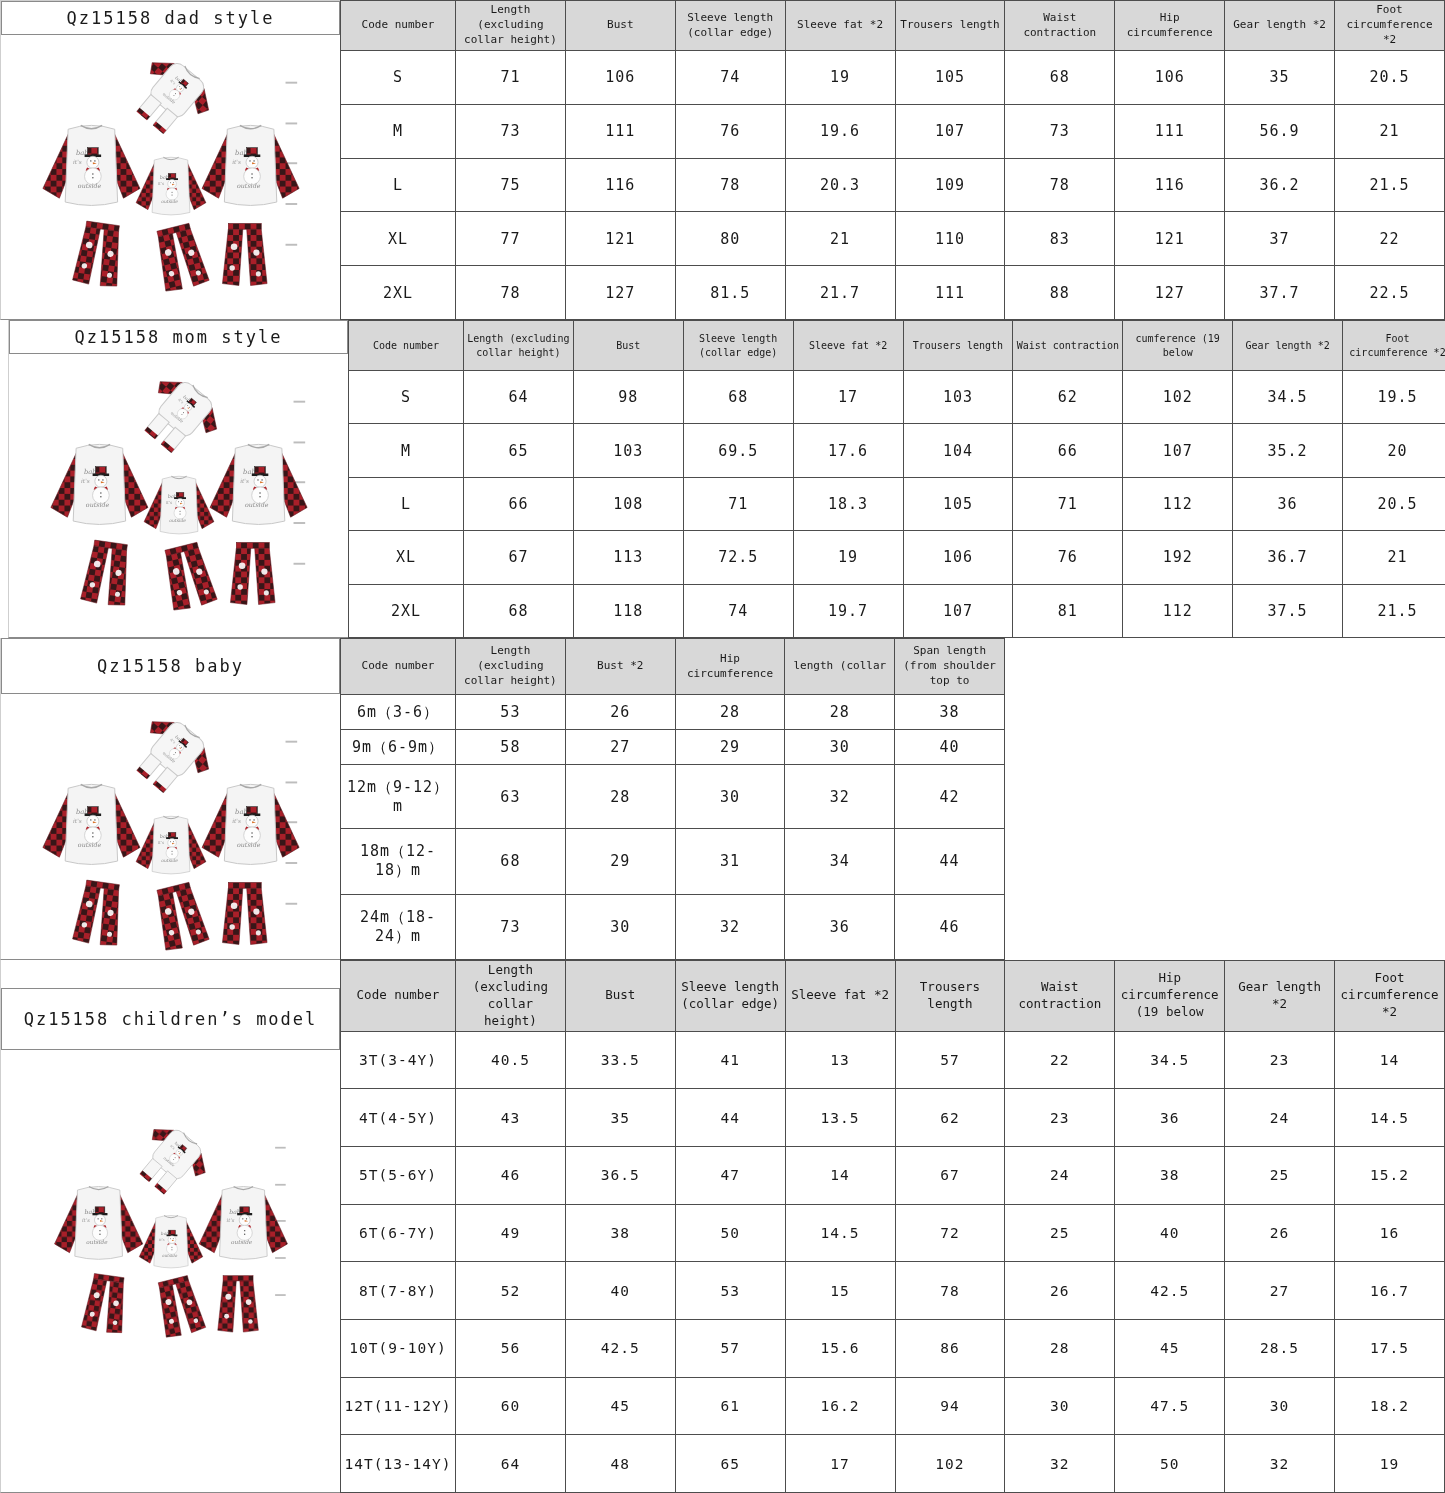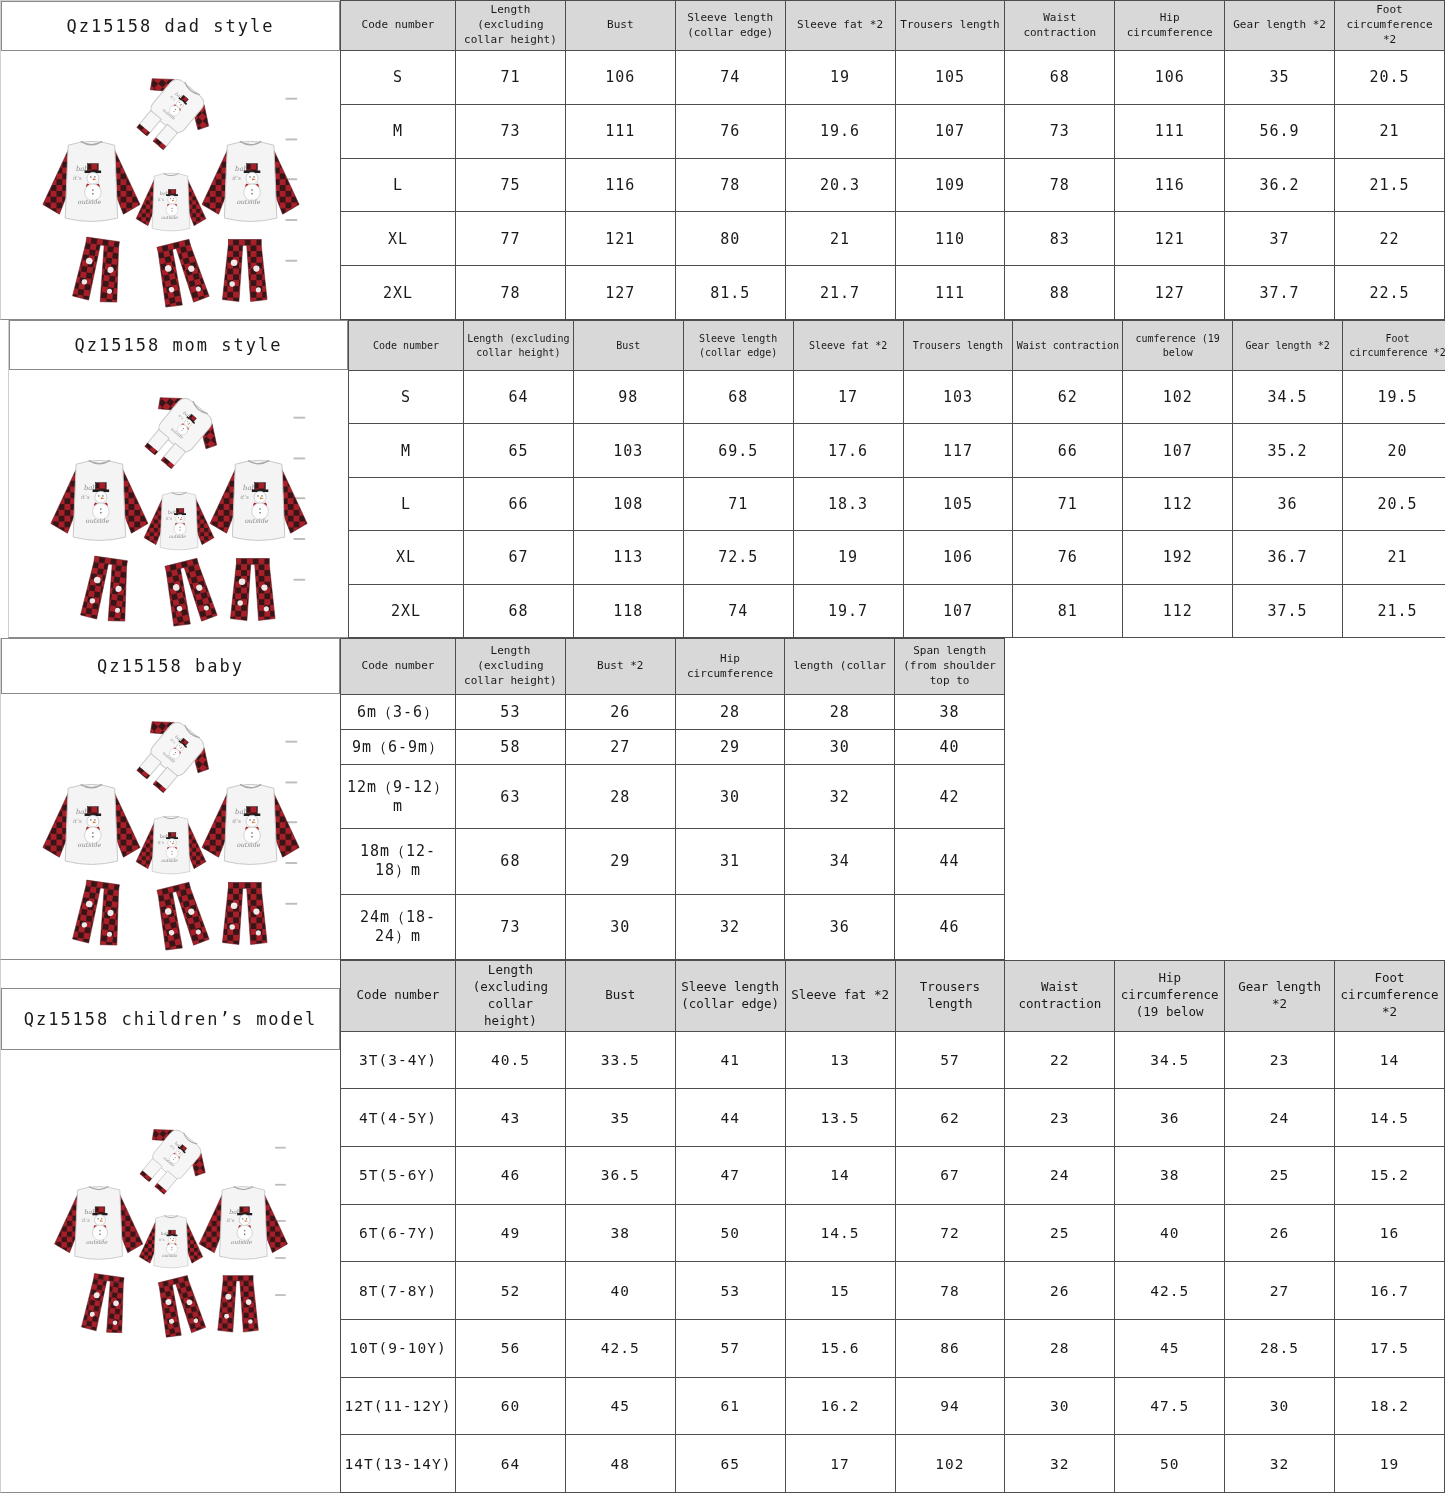--- a/index.html
+++ b/index.html
@@ -14,21 +14,21 @@
   .sec-baby{height:322px;}
   .sec-children{height:533px;}
   .left{flex:0 0 340px;width:340px;display:flex;flex-direction:column;
         border-left:1px solid #cfcfcf;border-bottom:1px solid #8a8a8a;box-sizing:border-box;}
   .sec-dad .left{border-top:1px solid #cfcfcf;}
   .title-cell{
     flex:0 0 auto;display:flex;align-items:center;justify-content:center;
     border:1px solid #8a8a8a;box-sizing:border-box;
     font-size:17px;letter-spacing:2px;background:#fff;
   }
-  .sec-dad .title-cell,.sec-mom .title-cell{height:50px;}
+  .sec-dad .title-cell,.sec-mom .title-cell{height:34px;}
   .sec-baby .title-cell{height:56px;}
   .sec-children .title-cell{height:62px;margin-top:28px;}
   .img-cell{flex:1;display:flex;justify-content:center;align-items:flex-start;overflow:hidden;}
   .img-cell svg{width:330px;height:auto;display:block;margin-top:4px;}
   .sec-children .img-cell svg{width:300px;margin-top:58px;}
   .right{flex:1;box-sizing:border-box;}
   table{border-collapse:collapse;table-layout:fixed;height:100%;background:#fff;}
   .sec-dad table,.sec-mom table,.sec-children table{width:1105px;}
   .sec-baby table{width:665px;}
   th,td{border:1px solid #4d4d4d;text-align:center;vertical-align:middle;
@@ -287,21 +287,21 @@
               <td>102</td>
               <td>34.5</td>
               <td>19.5</td>
             </tr>
             <tr>
               <td>M</td>
               <td>65</td>
               <td>103</td>
               <td>69.5</td>
               <td>17.6</td>
-              <td>117</td>
+              <td>104</td>
               <td>66</td>
               <td>107</td>
               <td>35.2</td>
               <td>20</td>
             </tr>
             <tr>
               <td>L</td>
               <td>66</td>
               <td>108</td>
               <td>71</td>

